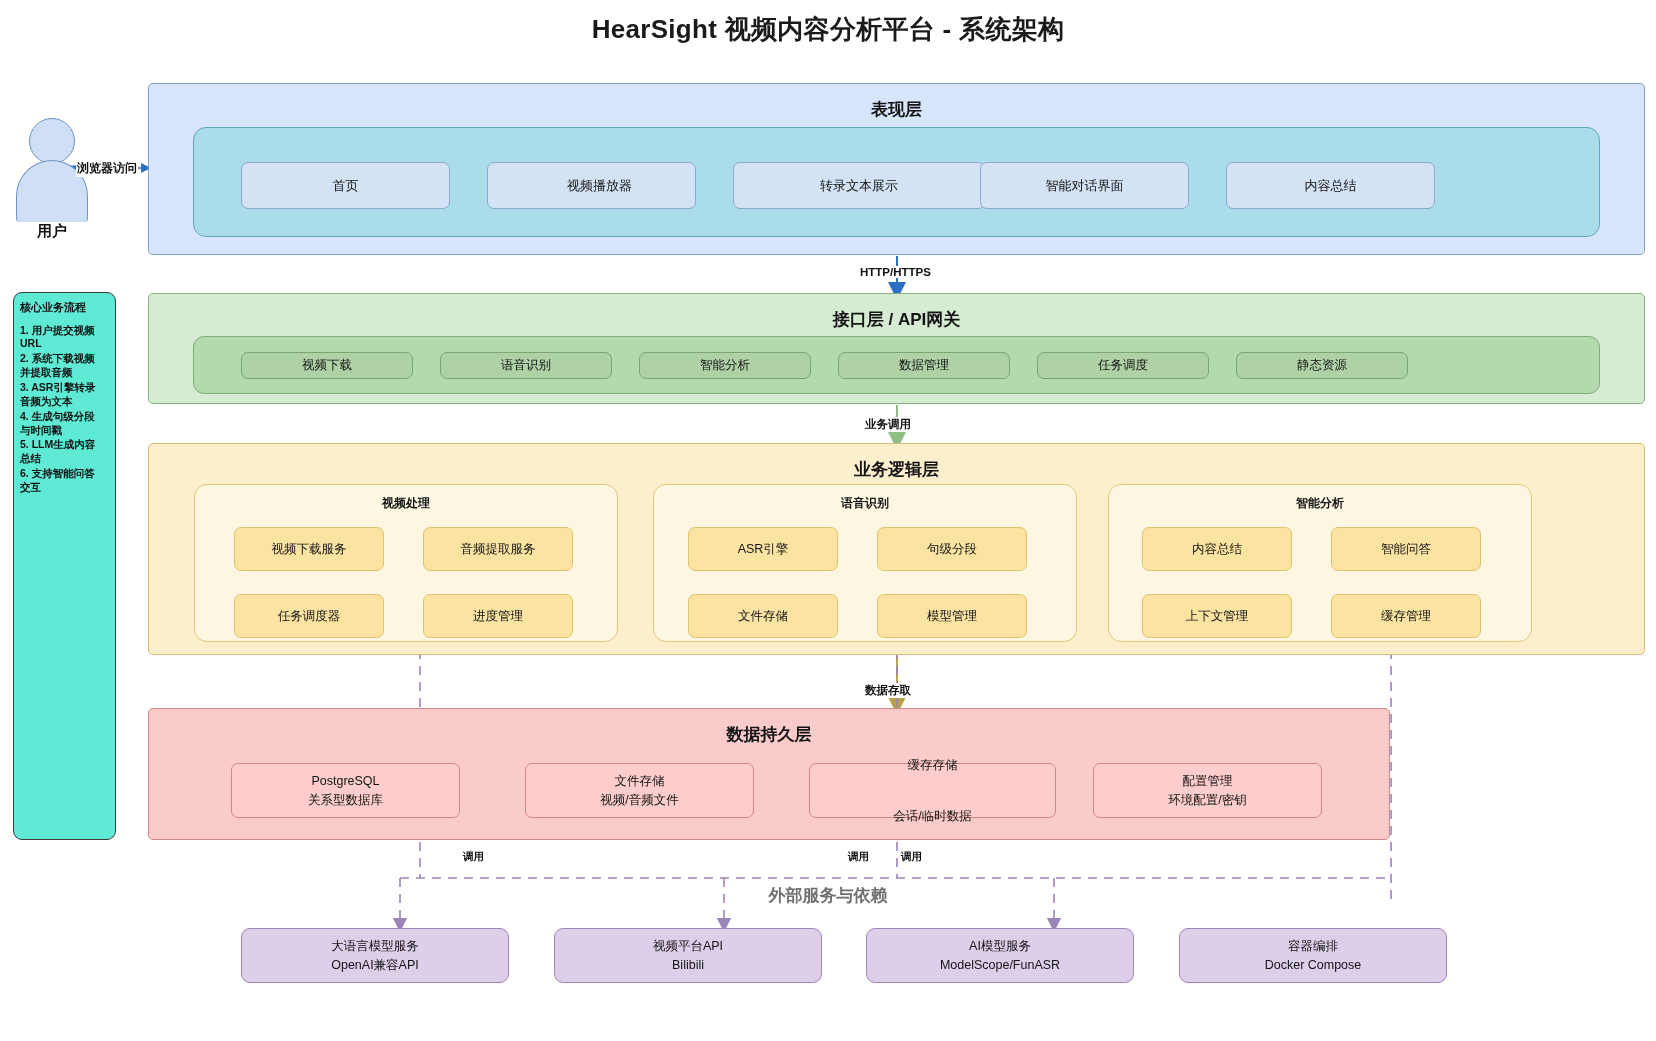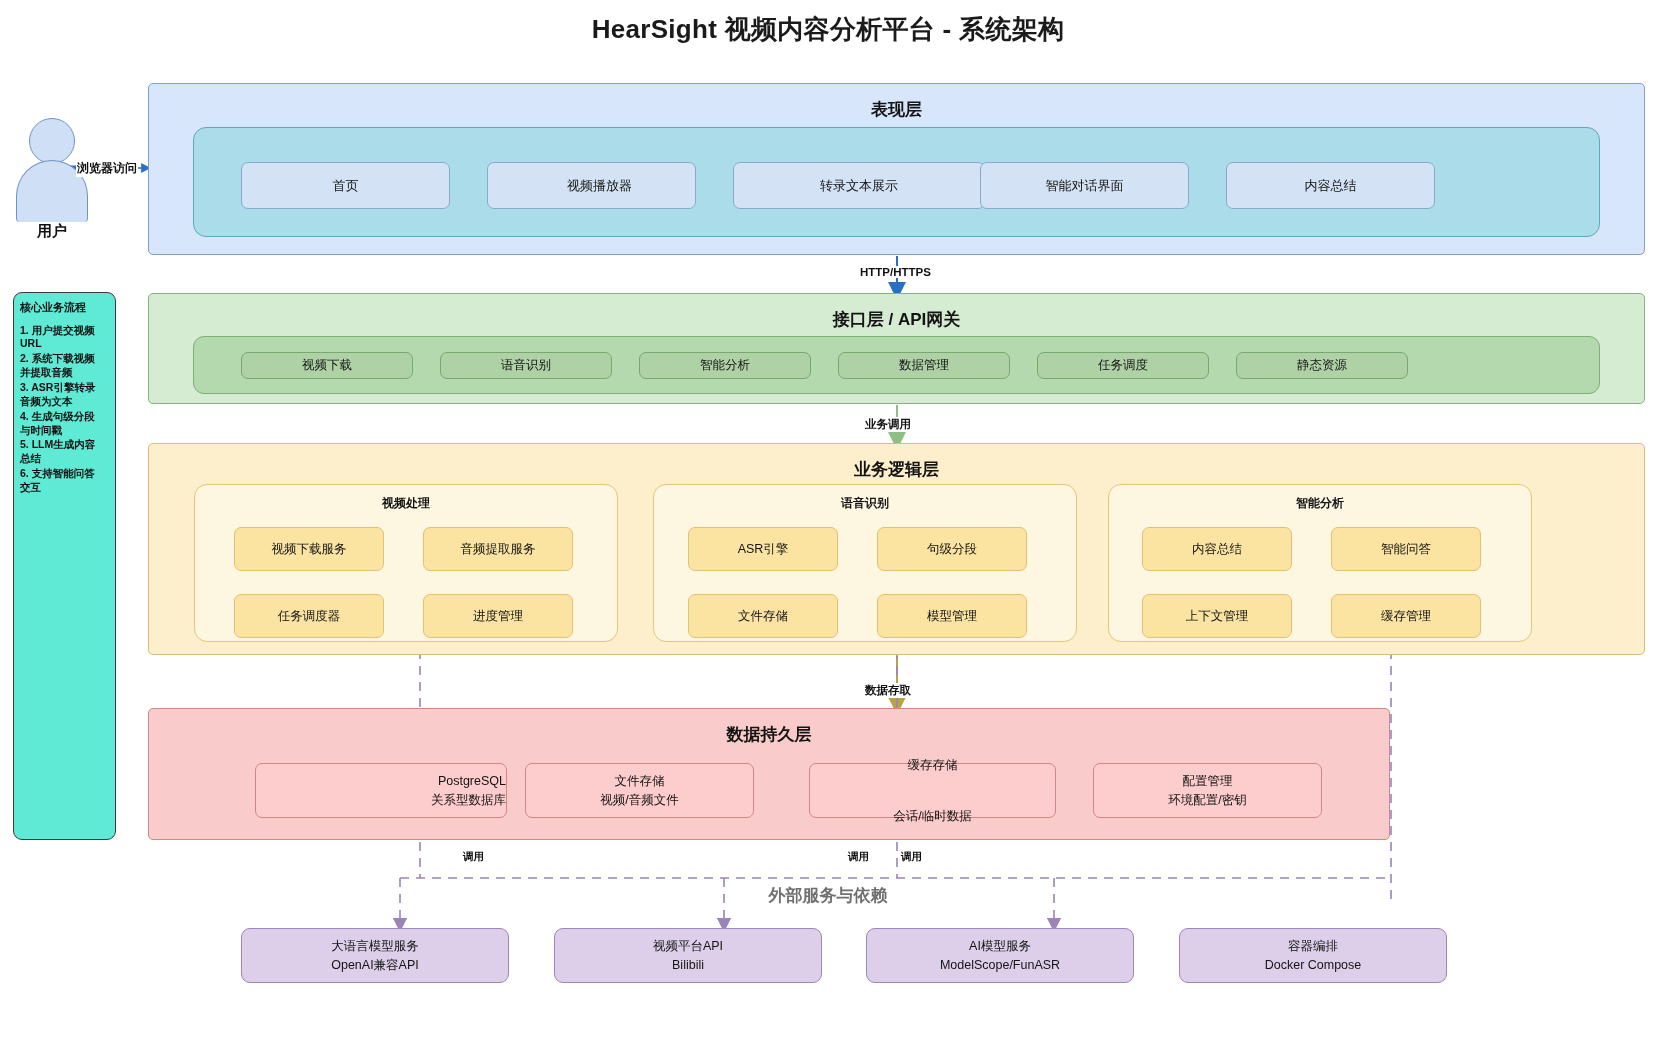--- a/index.html
+++ b/index.html
@@ -324,21 +324,21 @@
   <div class="node-logic" style="left:1142px;top:527px;">内容总结</div>
   <div class="node-logic" style="left:1331px;top:527px;">智能问答</div>
   <div class="node-logic" style="left:1142px;top:594px;">上下文管理</div>
   <div class="node-logic" style="left:1331px;top:594px;">缓存管理</div>
 
   <div class="edge-label" style="left:862px;top:683px;">数据存取</div>
 
   <div class="layer layer-data">
     <div class="layer-title">数据持久层</div>
   </div>
-  <div class="node-data" style="left:255px;width:252px;align-items:flex-end;">
+  <div class="node-data" style="left:231px;width:229px;">
     <div>PostgreSQL</div>
     <div>关系型数据库</div>
   </div>
   <div class="node-data" style="left:525px;width:229px;">
     <div>文件存储</div>
     <div>视频/音频文件</div>
   </div>
   <div class="node-data" style="left:809px;width:247px;gap:32px;">
     <div>缓存存储</div>
     <div>会话/临时数据</div>

